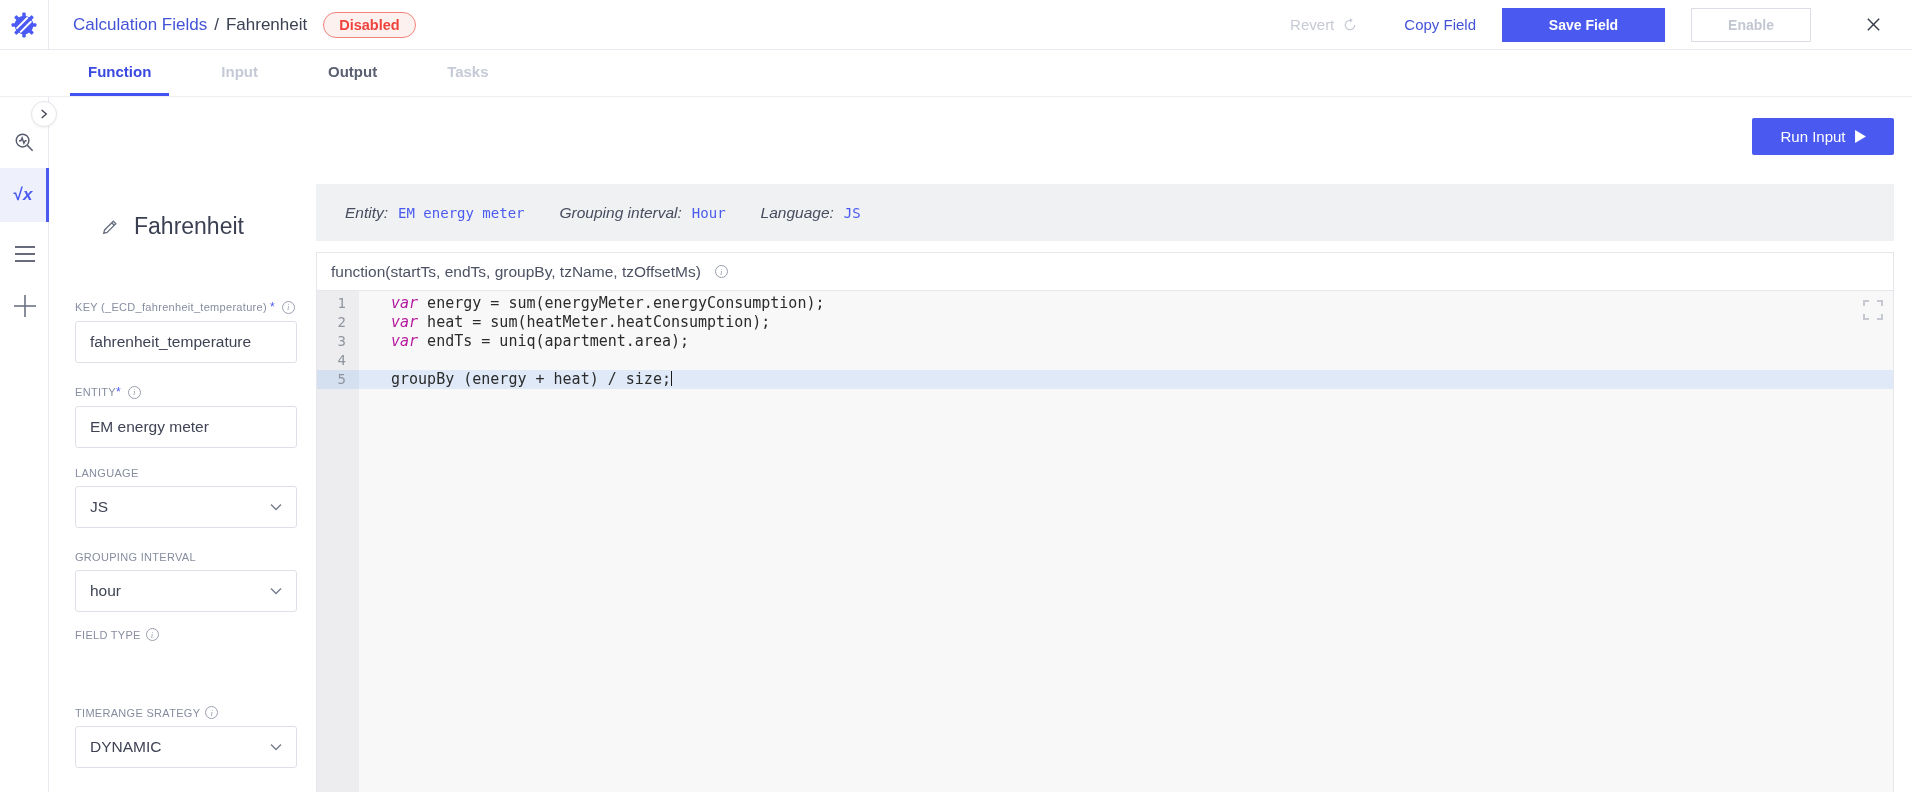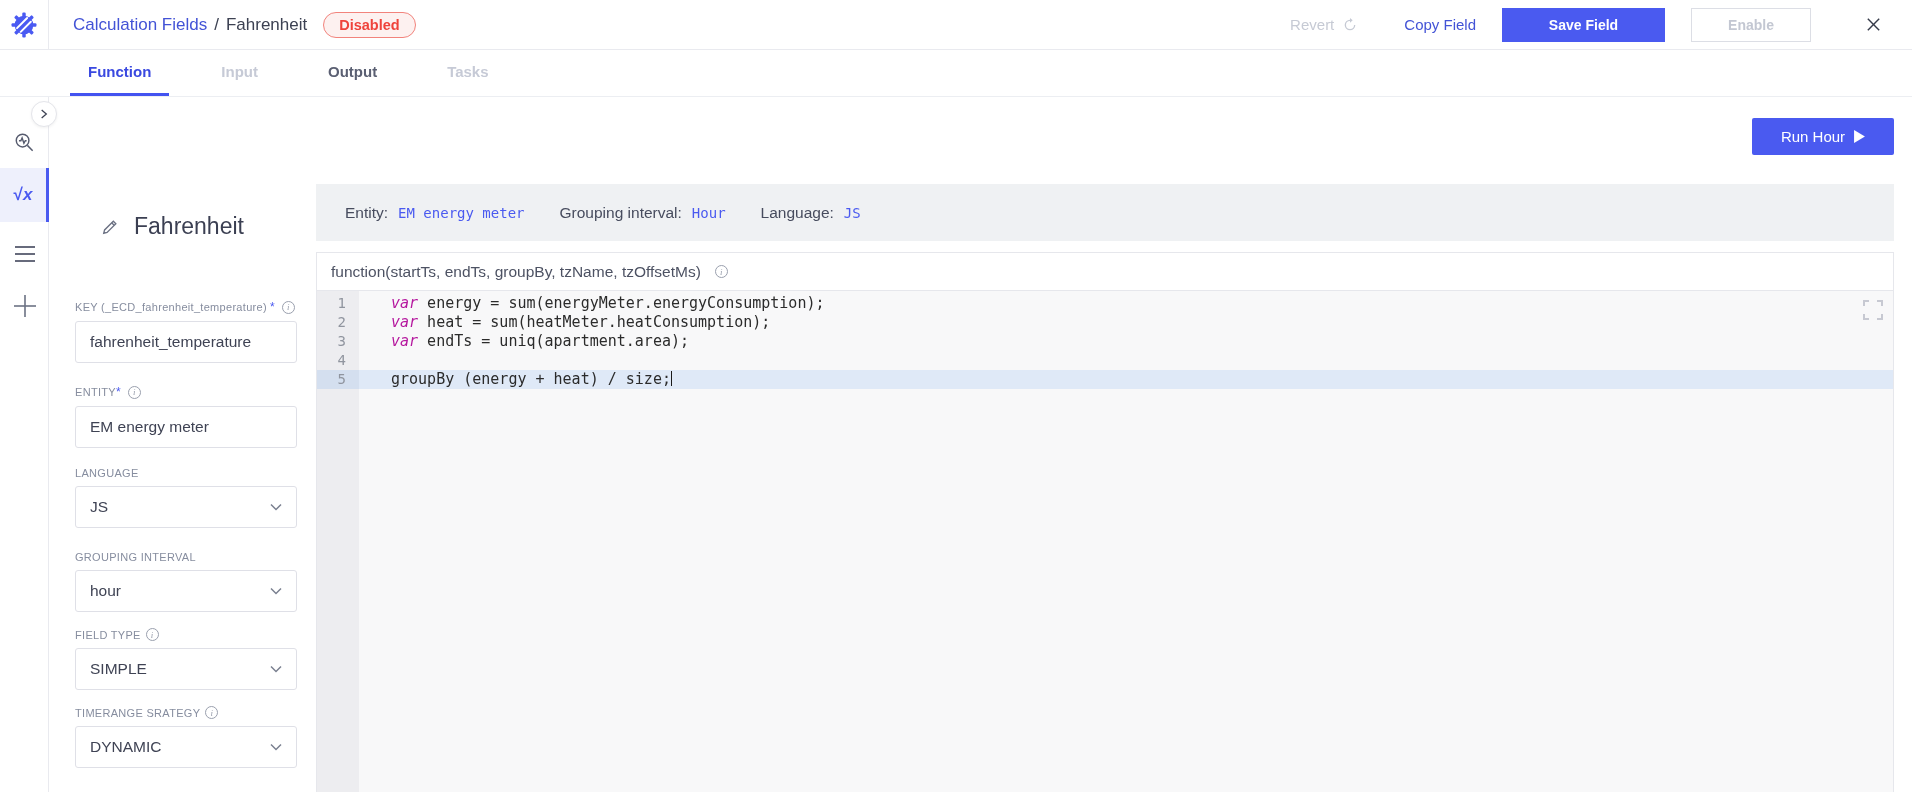--- a/index.html
+++ b/index.html
@@ -60,21 +60,21 @@
     font-family:inherit; font-size:15.5px; color:#3f4354; padding:0 14px; display:flex; align-items:center; }
   input.control { outline:none; }
   .selectbox { justify-content:space-between; cursor:pointer; }
   
   .run-btn { position:absolute; left:1752px; top:118px; width:142px; height:37px; background:#4a5af0;
     color:#fff; border:none; border-radius:2px; font-family:inherit; font-size:15px; cursor:pointer;
     display:flex; align-items:center; justify-content:center; gap:9px; }
   .summary { position:absolute; left:316px; top:184px; width:1578px; height:57px; background:#eff1f3;
     display:flex; align-items:center; padding-left:29px; gap:35px; }
   .sum-item { display:flex; align-items:center; gap:10px; }
-  .sum-label { font-size:15.5px; color:#474c5e; }
+  .sum-label { font-size:15.5px; color:#474c5e;font-style:italic; }
   .sum-value { font-family:"DejaVu Sans Mono", monospace; font-size:14px; color:#4a5af0; }
   .editor { position:absolute; left:316px; top:252px; width:1578px; bottom:0;
     border:1px solid #e6e7ec; border-bottom:none; background:#f8f8f9; display:flex; flex-direction:column; }
   .ed-head { height:38px; flex:none; background:#fff; border-bottom:1px solid #e6e7ec;
     display:flex; align-items:center; padding-left:14px; gap:9px; }
   .ed-sig { font-size:15.5px; color:#4d5263; }
   .ed-body { position:relative; flex:1; padding-top:3px;
     background:linear-gradient(to right, #ededf0 42px, #f8f8f9 42px);
     font-family:"DejaVu Sans Mono", monospace; font-size:15px; cursor:text; }
   .code-row { display:flex; height:19px; line-height:19px; white-space:pre; }
@@ -231,44 +231,38 @@
             <path d="M1 1.5 L6 6.5 L11 1.5"></path>
           </svg>
       </div>
     </div>
 
     <div class="field" style="top:483px;">
       <div class="f-label">
         <span>FIELD TYPE</span>
         <span class="info-i">i</span>
       </div>
-      <div class="control selectbox">
-        <span>SIMPLE</span>
-        <svg width="12" height="8" viewBox="0 0 12 8" fill="none" stroke="#7a8090" stroke-width="1.5">
-            <path d="M1 1.5 L6 6.5 L11 1.5"></path>
-          </svg>
-      </div>
     </div>
 
     <div class="field" style="top:561px;">
       <div class="f-label">
         <span>TIMERANGE SRATEGY</span>
         <span class="info-i">i</span>
       </div>
       <div class="control selectbox">
         <span>DYNAMIC</span>
         <svg width="12" height="8" viewBox="0 0 12 8" fill="none" stroke="#7a8090" stroke-width="1.5">
             <path d="M1 1.5 L6 6.5 L11 1.5"></path>
           </svg>
       </div>
     </div>
   </section>
 
   <button class="run-btn">
-    <span>Run Hour</span>
+    <span>Run Input</span>
     <svg width="11" height="13" viewBox="0 0 10 12">
         <path d="M0 0 L10 6 L0 12 Z" fill="#ffffff"></path>
       </svg>
   </button>
 
   <div class="summary">
     <span class="sum-item">
       <span class="sum-label">Entity:</span>
       <span class="sum-value">EM energy meter</span>
     </span>

